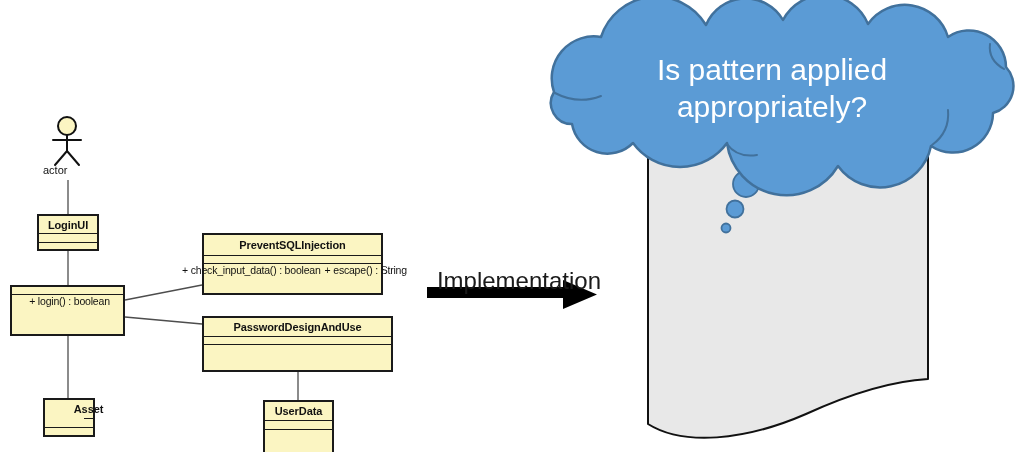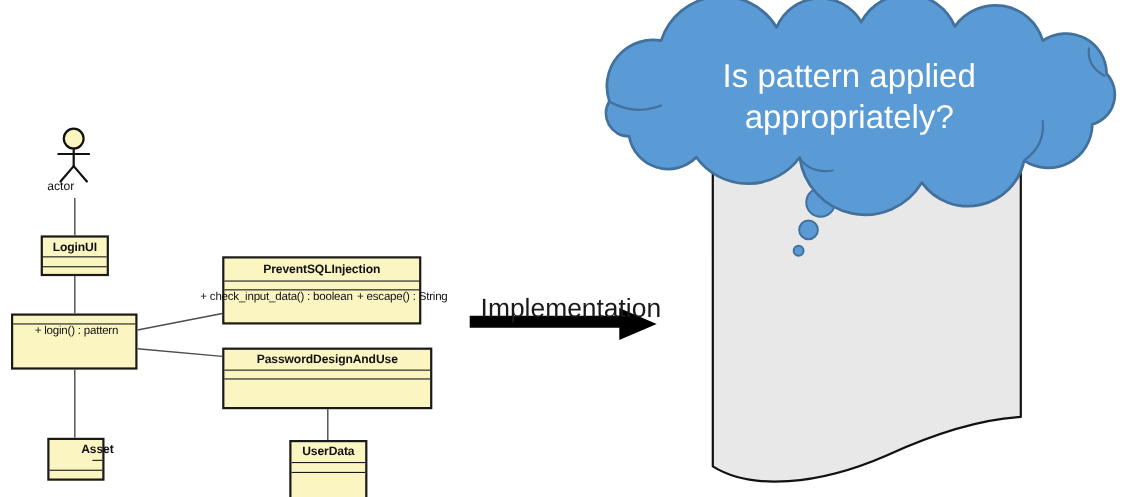--- a/index.html
+++ b/index.html
@@ -164,21 +164,21 @@
 
   <div class="uml-box b-loginui">
     <div class="uml-title">LoginUI</div>
     <div class="uml-attrs"></div>
     <div class="uml-methods"></div>
   </div>
 
   <div class="uml-box b-logincontroller">
     <div class="uml-attrs"></div>
     <div class="uml-methods">
-      <div class="uml-m">+ login() : pattern</div>
+      <div class="uml-m">+ login() : boolean</div>
     </div>
   </div>
 
   <div class="uml-box b-prevent">
     <div class="uml-title">PreventSQLInjection</div>
     <div class="uml-attrs"></div>
     <div class="uml-methods">
       <div class="uml-m">+ check_input_data() : boolean</div>
       <div class="uml-m">+ escape() : String</div>
     </div>

